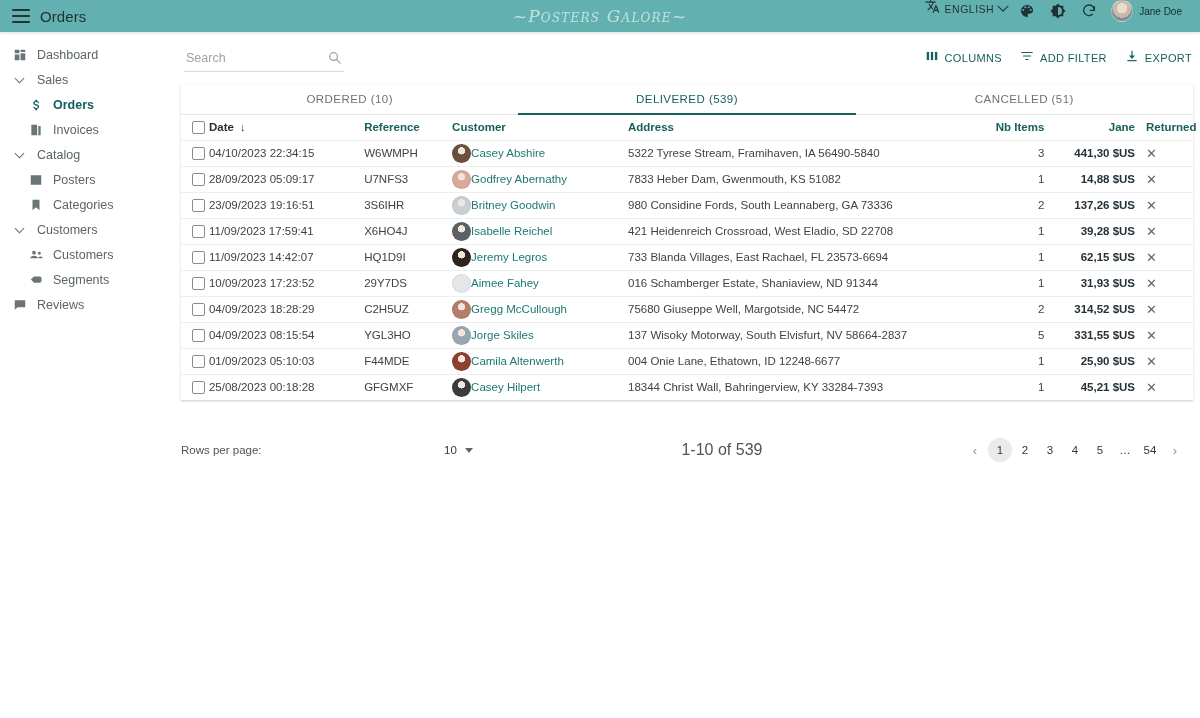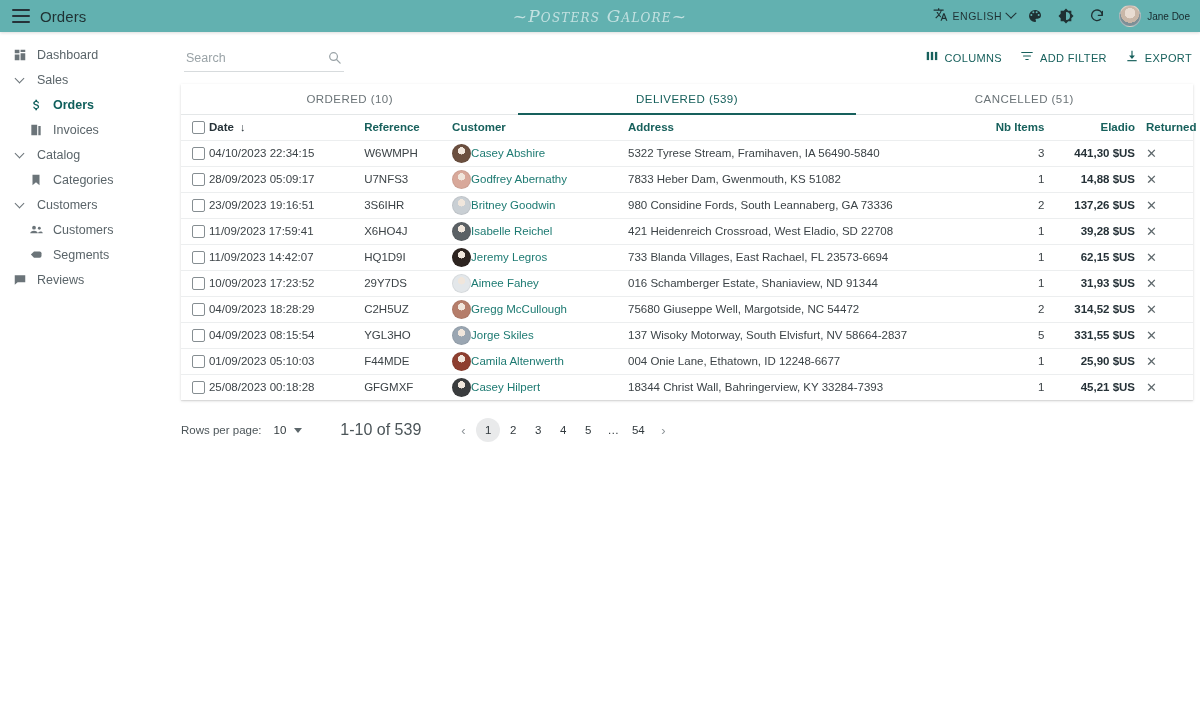--- a/index.html
+++ b/index.html
@@ -30,22 +30,22 @@
     font-family: "DejaVu Serif", serif;
     font-size: 17px; font-style: italic;
     letter-spacing: 1.2px;
     color: rgba(255,255,255,.62);
     font-variant: small-caps;
     pointer-events: none;
     white-space: nowrap;
   }
 
   .appbar-right {
-    margin-left: auto; display: flex; align-items: center; gap: 9px;
-    padding-right: 10px; height: 32px;
+    margin-left: auto; display: flex; align-items: flex-start; gap: 9px;
+    padding-right: 18px; height: 32px;
   }
   .lang-block { display: flex; align-items: center; gap: 5px; cursor: pointer; }
   .lang-icon { font-size: 13px; color: #1f3133; line-height: 1; position: relative; top: -1px; }
   .lang-text { font-size: 10.5px; color: #1f3133; letter-spacing: .5px; }
   .chev { width: 8px; height: 8px; border-right: 1.4px solid #1f3133; border-bottom: 1.4px solid #1f3133; transform: rotate(45deg) translate(-2px,-2px); }
   .ic-btn { width: 22px; height: 22px; display: flex; align-items: center; justify-content: center; cursor: pointer; }
   .ic-btn svg { display: block; }
   .user-chip { display: flex; align-items: center; gap: 6px; cursor: pointer; padding-left: 2px; }
   .avatar-sm {
     width: 22px; height: 22px; border-radius: 50%;
@@ -142,22 +142,22 @@
   .avatar {
     width: 19px; height: 19px; border-radius: 50%; flex: none;
     border: 1px solid rgba(0,0,0,.06);
   }
   .cust-name { color: #1d7a72; font-size: 11.5px; cursor: pointer; overflow: hidden; text-overflow: ellipsis; }
   .total-val { font-weight: bold; color: #263238; }
   .xmark { color: #5d676b; font-size: 13px; line-height: 1; cursor: pointer; }
 
   
   .pager {
-    position: absolute; left: 1px; top: 379px; width: 1012px; height: 38px;
-    display: flex; align-items: center; justify-content: flex-start; gap: 2px;
+    position: absolute; left: 1px; top: 399px; width: 1012px; height: 38px;
+    display: flex; align-items: center; justify-content: space-between; gap: 8px;
     padding-right: 6px;
   }
   .pg-label { font-size: 11.5px; color: #4c5559; }
   .rows-sel { display: flex; align-items: center; gap: 8px; margin-left: 10px; cursor: pointer; }
   .rows-val { font-size: 11.5px; color: #31393d; }
   .sel-caret { width: 0; height: 0; border-left: 4px solid transparent; border-right: 4px solid transparent; border-top: 5px solid #5d676b; }
   .range { font-size: 16px; color: #4c5559; margin-left: 36px; }
   .pages { display: flex; align-items: center; gap: 1px; margin-left: 28px; }
   .pg-btn {
     min-width: 24px; height: 24px; border-radius: 50%;
@@ -250,20 +250,28 @@
     <span class="nav-label">Invoices</span>
   </div>
 
   <div class="nav-item group">
     <span class="caret-wrap">
         <span class="caret"></span>
       </span>
     <span class="nav-label">Catalog</span>
   </div>
 
+  <div class="nav-item sub">
+    <span class="nav-icon">
+      <svg width="14" height="14" viewBox="0 0 24 24" fill="#6b7479">
+          <path d="M3 4h18v16H3zm2 12l4-5 3 4 3-3 4 4H5z"></path>
+        </svg>
+    </span>
+    <span class="nav-label">Posters</span>
+  </div>
 
   <div class="nav-item sub">
     <span class="nav-icon">
       <svg width="14" height="14" viewBox="0 0 24 24" fill="#6b7479">
           <path d="M6 3h12v18l-6-5-6 5z"></path>
         </svg>
     </span>
     <span class="nav-label">Categories</span>
   </div>
 
@@ -367,21 +375,21 @@
           <th class="c-check">
             <span class="chk"></span>
           </th>
           <th class="c-date sorted">
             <span>Date</span><span class="sort-arrow">↓</span>
           </th>
           <th class="c-ref">Reference</th>
           <th class="c-cust">Customer</th>
           <th class="c-addr">Address</th>
           <th class="c-items">Nb Items</th>
-          <th class="c-total">Eladio</th>
+          <th class="c-total">Jane</th>
           <th class="c-ret">Returned</th>
         </tr>
       </thead>
       <tbody id="tbody">
           <tr>
             <td class="c-check">
               <span class="chk"></span>
             </td>
             <td class="c-date">04/10/2023 22:34:15</td>
             <td class="c-ref">W6WMPH</td>

